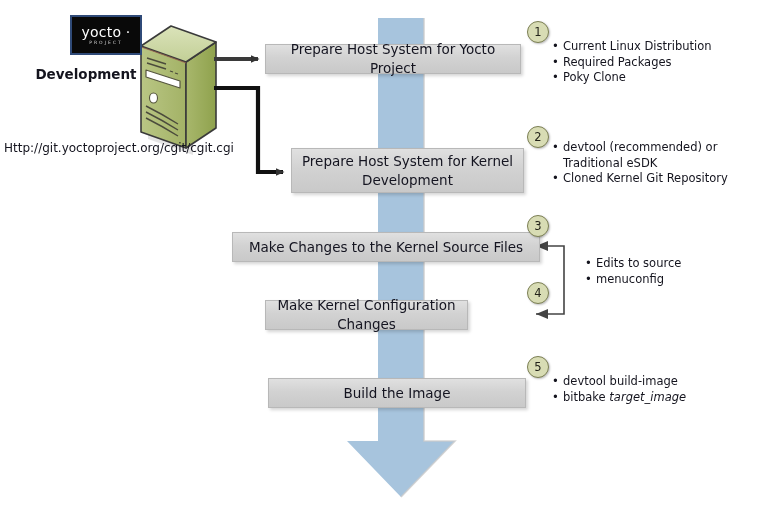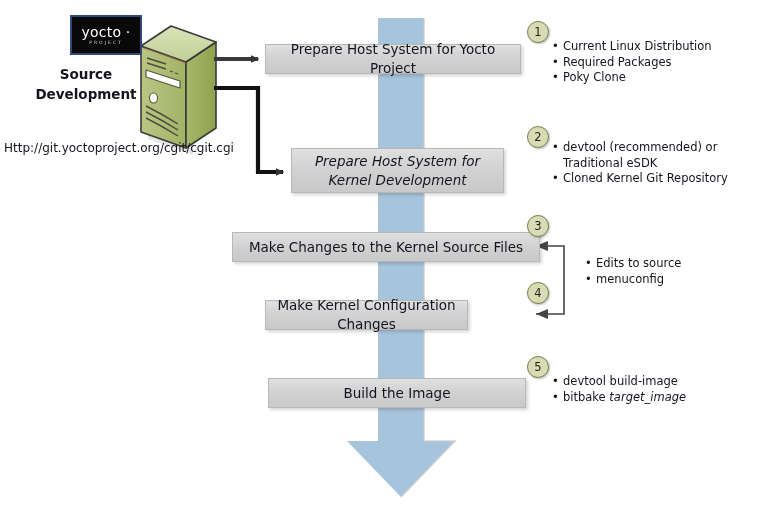--- a/index.html
+++ b/index.html
@@ -74,21 +74,21 @@
     display: flex;
     align-items: center;
     justify-content: center;
     text-align: center;
     font-size: 13.5px;
     line-height: 19px;
     color: #141420;
     box-shadow: 2px 2px 3px rgba(0,0,0,0.17);
   }
   #box1 { left: 265px; top: 44px;  width: 256px; height: 30px; }
-  #box2 { left: 291px; top: 148px; width: 213px; height: 45px; font-style: italic; }
+  #box2 { left: 291px; top: 148px; width: 233px; height: 45px; }
   #box3 { left: 232px; top: 232px; width: 308px; height: 30px; }
   #box4 { left: 265px; top: 300px; width: 203px; height: 30px; }
   #box5 { left: 268px; top: 378px; width: 258px; height: 30px; }
 
   
   .step-circle {
     width: 22px; height: 22px;
     border-radius: 50%;
     background: #d8dcb4;
     border: 1.5px solid #7c8054;
@@ -202,21 +202,20 @@
     <path d="M536,314 L548,309 L548,319 Z" fill="#444444"></path>
   </g>
 </svg>
 
 <div class="abs logo">
   <span class="logo-main">yocto ·</span>
   <span class="logo-sub">PROJECT</span>
 </div>
 
 <div class="abs src-label">
-  <div>Source</div>
   <div>Development</div>
 </div>
 
 <div class="abs url-label">Http://git.yoctoproject.org/cgit/cgit.cgi</div>
 
 <div class="abs pbox" id="box1">Prepare Host System for Yocto Project</div>
 <div class="abs pbox" id="box2">Prepare Host System for Kernel Development</div>
 <div class="abs pbox" id="box3">Make Changes to the Kernel Source Files</div>
 <div class="abs pbox" id="box4">Make Kernel Configuration Changes</div>
 <div class="abs pbox" id="box5">Build the Image</div>

